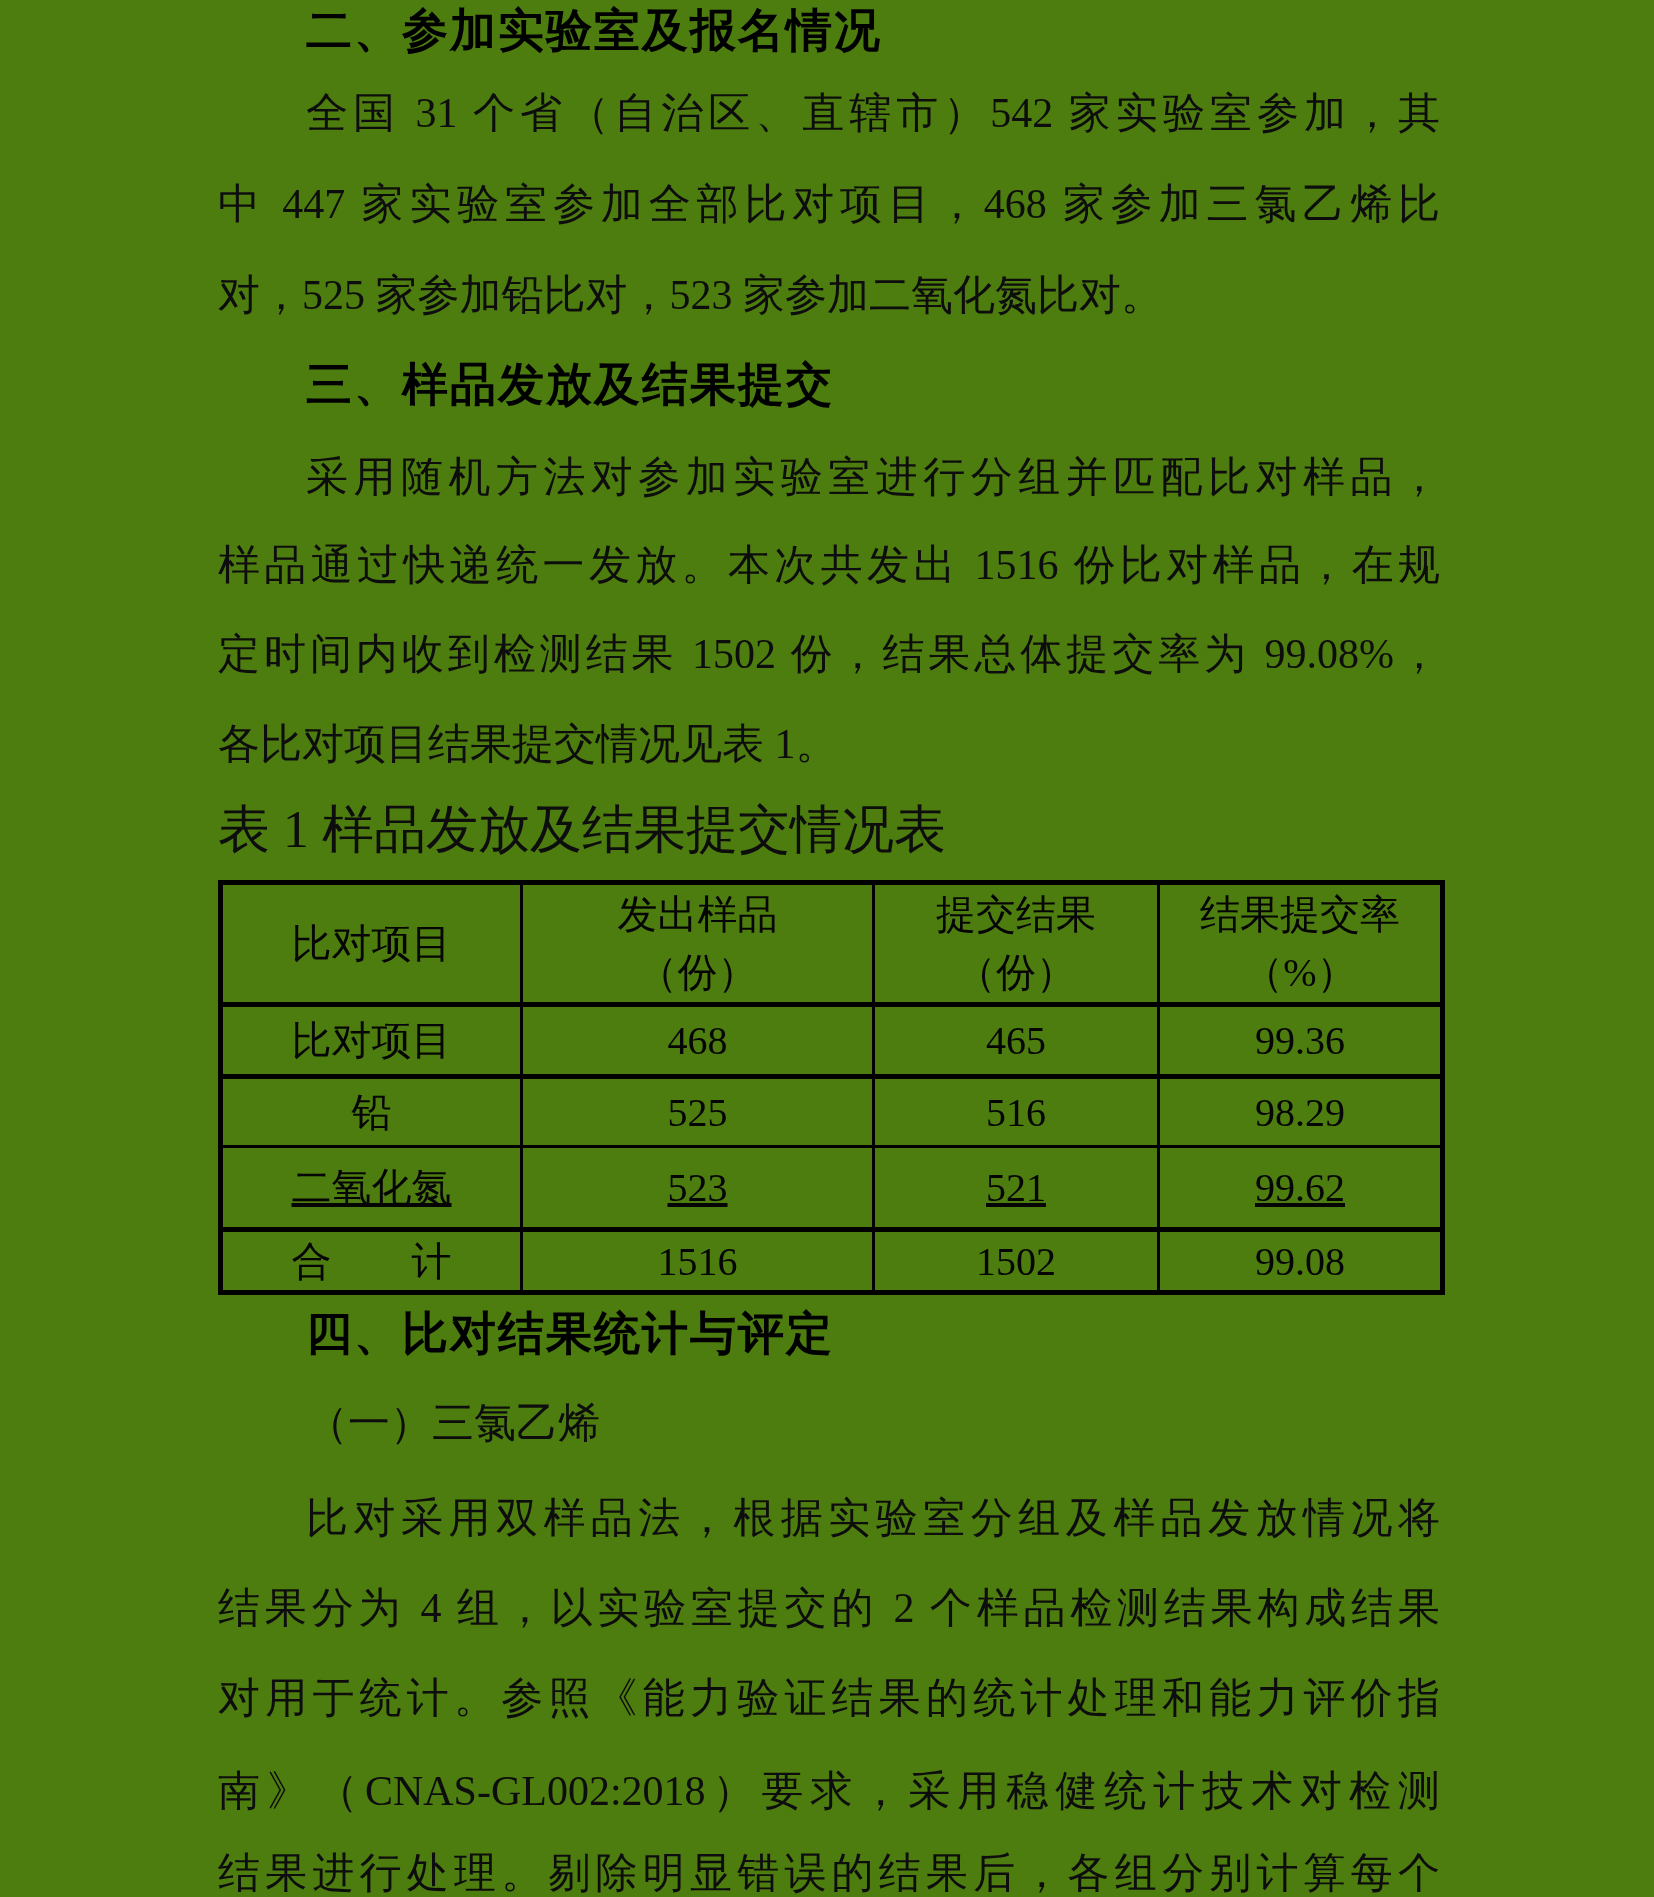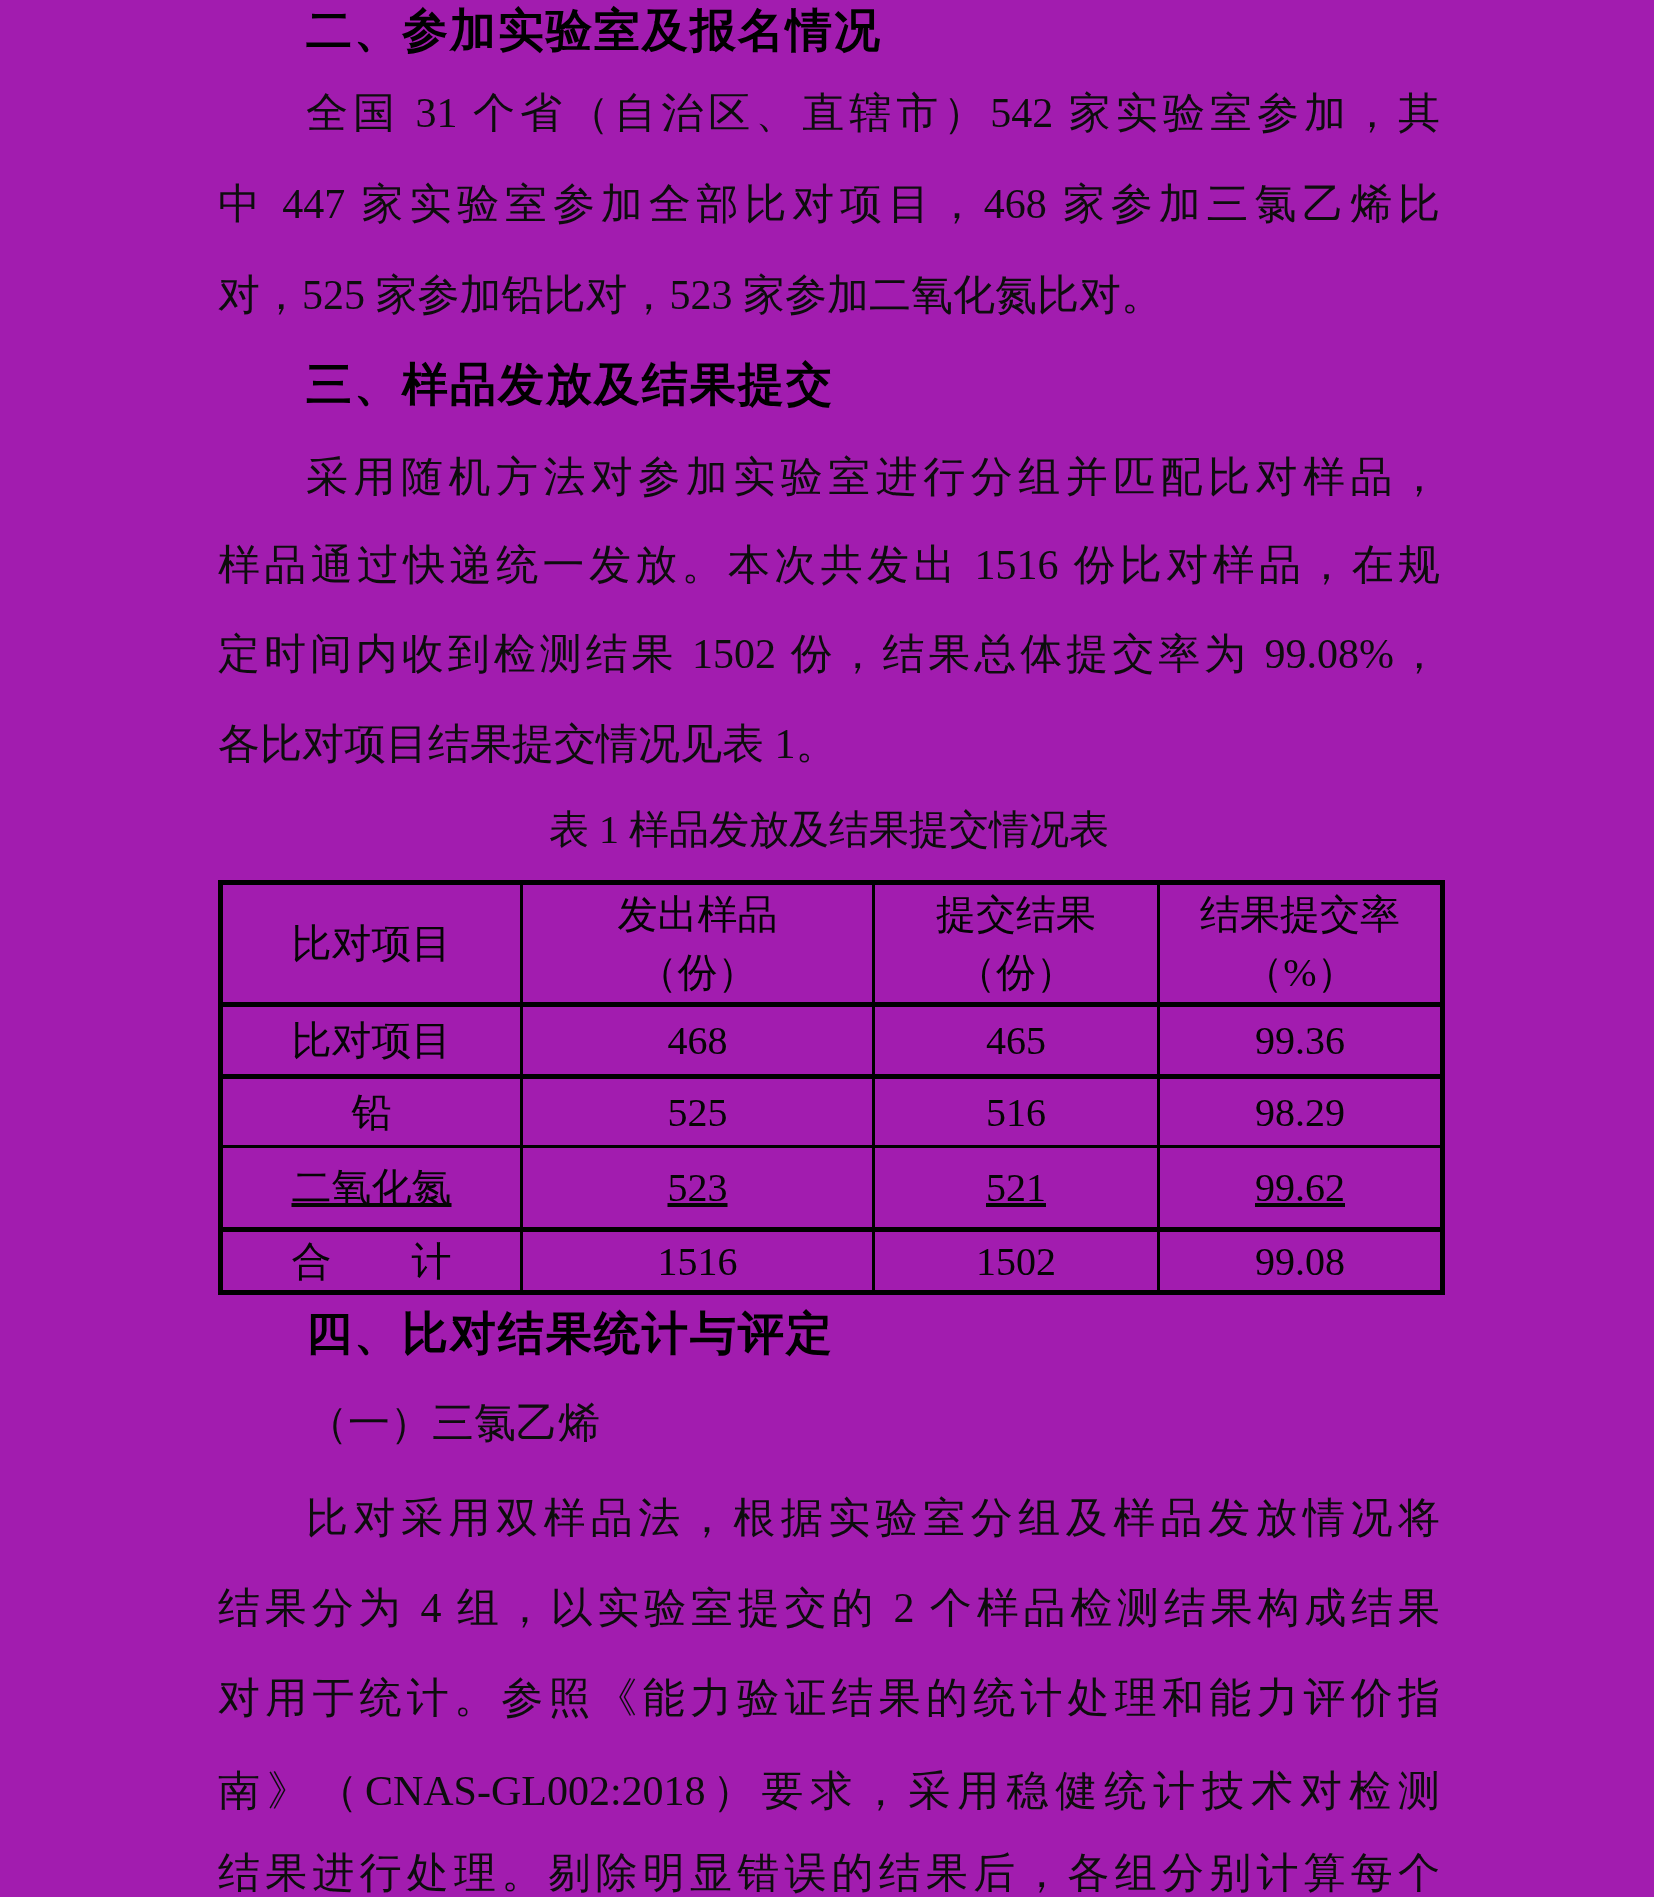--- a/index.html
+++ b/index.html
@@ -8,21 +8,21 @@
   body {
     width: 1654px; height: 1897px;
     background: #ffffff;
     overflow: hidden;
     position: relative;
     font-family: "Liberation Serif", "DejaVu Serif", serif;
     color: #0d0d0d;
   }
   .page {
     position: absolute; inset: 0;
-    background: #a21caf;
+    background: #4d7c0f;
   }
   .content {
     position: absolute;
     left: 218px; top: 0;
     width: 1222px; height: 1897px;
   }
   
   .ln {
     position: absolute;
     left: 0; width: 1222px;
@@ -44,22 +44,22 @@
     height: 90px; line-height: 90px;
     margin: 0;
     font-family: "DejaVu Sans", "Liberation Sans", sans-serif;
     font-weight: bold;
     font-size: 46px;
     letter-spacing: 2px;
     color: #000;
     text-indent: 88px;
   }
   .caption {
-    text-align: center;
-    font-size: 40px;
+    text-align: left;
+    font-size: 52px;
   }
   .subhead { font-size: 42px; }
   table.results {
     position: absolute;
     top: 880px; left: 0;
     width: 1222px;
     border-collapse: collapse;
     table-layout: fixed;
     font-size: 40px;
     color: #050505;

